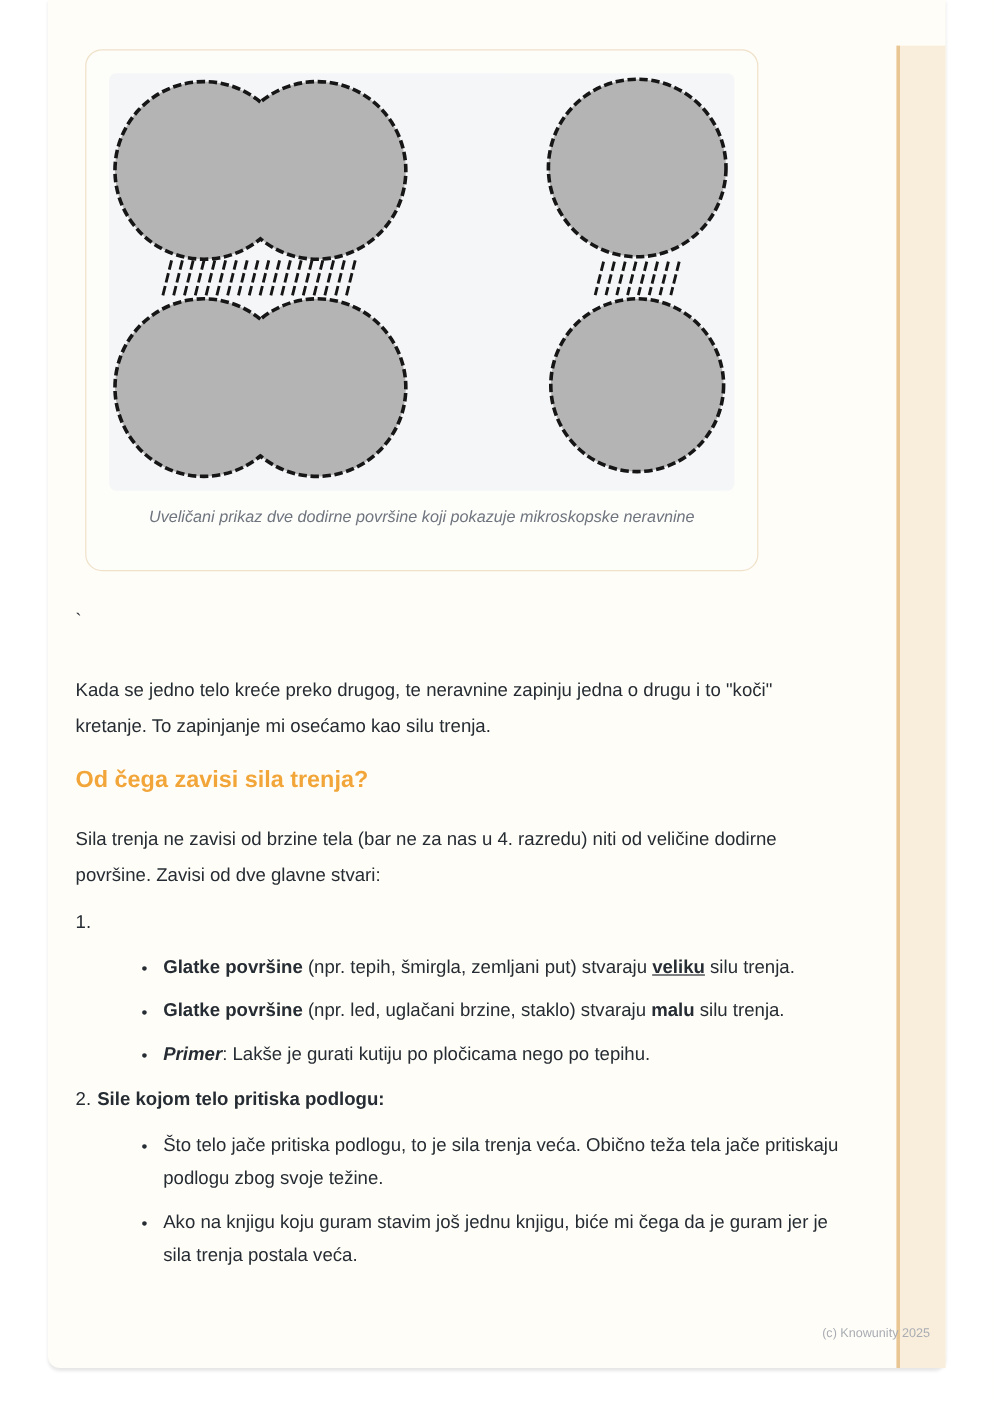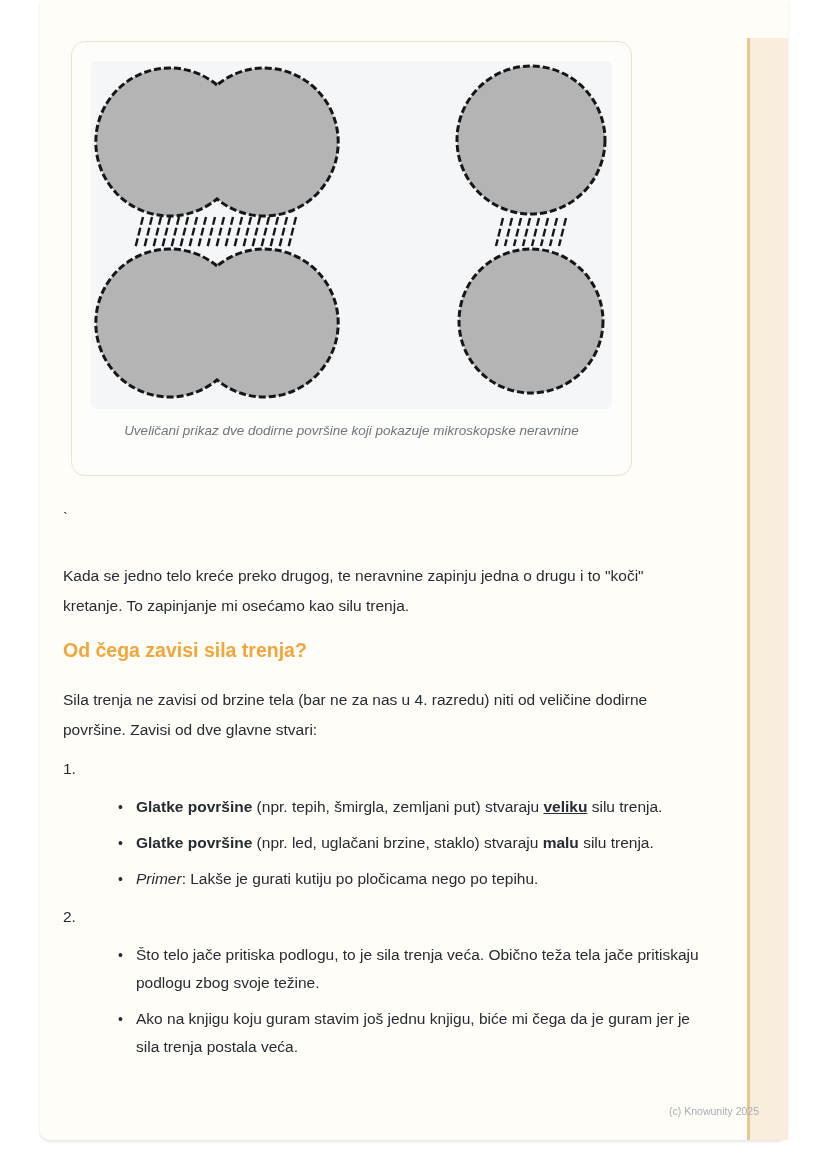--- a/index.html
+++ b/index.html
@@ -49,21 +49,21 @@
   .list-item{margin-top:10px}
   .list-item:first-child{margin-top:0}
   .item-row{display:flex;line-height:28px}
   .num{width:18px;flex:0 0 auto}
   .item-title{font-weight:700}
   .bullets{margin:10px 0 0 55px;width:593px}
   .bullet{display:flex;line-height:28px;margin-bottom:8px}
   .dot{width:18px;flex:0 0 auto;font-size:14px}
   .bullet-text{width:575px}
   .watermark{
-    position:absolute;top:1104px;right:69px;font-size:10.5px;line-height:14px;
+    position:absolute;top:1104px;right:53px;font-size:10.5px;line-height:14px;
     color:var(--watermark);z-index:5;
   }
 </style>
 </head>
 <body>
 
 <div class="sheet"></div>
 <div class="stripe-band"></div>
 <div class="stripe-line"></div>
 
@@ -96,28 +96,29 @@
         <div class="bullet">
           <span class="dot">•</span>
           <span class="bullet-text"><span style="font-weight: 700;">Glatke površine</span><span> (npr. tepih, šmirgla, zemljani put) stvaraju </span><span style="font-weight: 700; text-decoration: underline;">veliku</span><span> silu trenja.</span></span>
         </div>
         <div class="bullet">
           <span class="dot">•</span>
           <span class="bullet-text"><span style="font-weight: 700; text-align: center;">Glatke površine</span><span> (npr. led, uglačani brzine, staklo) stvaraju </span><span style="font-weight: 700;">malu</span><span> silu trenja.</span></span>
         </div>
         <div class="bullet">
           <span class="dot">•</span>
-          <span class="bullet-text"><span style="font-style: italic;">Primer</span><span>: Lakše je gurati kutiju po pločicama nego po tepihu.</span></span>
+          <span class="bullet-text"><span style="font-style: italic; font-weight: bold;">Primer</span><span>: Lakše je gurati kutiju po pločicama nego po tepihu.</span></span>
         </div>
       </div>
     </div>
 
     <div class="list-item">
       <div class="item-row">
         <span class="num">2.</span>
+        <span class="item-title">Sile kojom telo pritiska podlogu:</span>
       </div>
       <div class="bullets">
         <div class="bullet">
           <span class="dot">•</span>
           <span class="bullet-text"><span>Što telo jače pritiska podlogu, to je sila trenja veća. Obično teža tela jače pritiskaju podlogu zbog svoje težine.</span></span>
         </div>
         <div class="bullet">
           <span class="dot">•</span>
           <span class="bullet-text"><span>Ako na knjigu koju guram stavim još jednu knjigu, biće mi čega da je guram jer je sila trenja postala veća.</span></span>
         </div>

